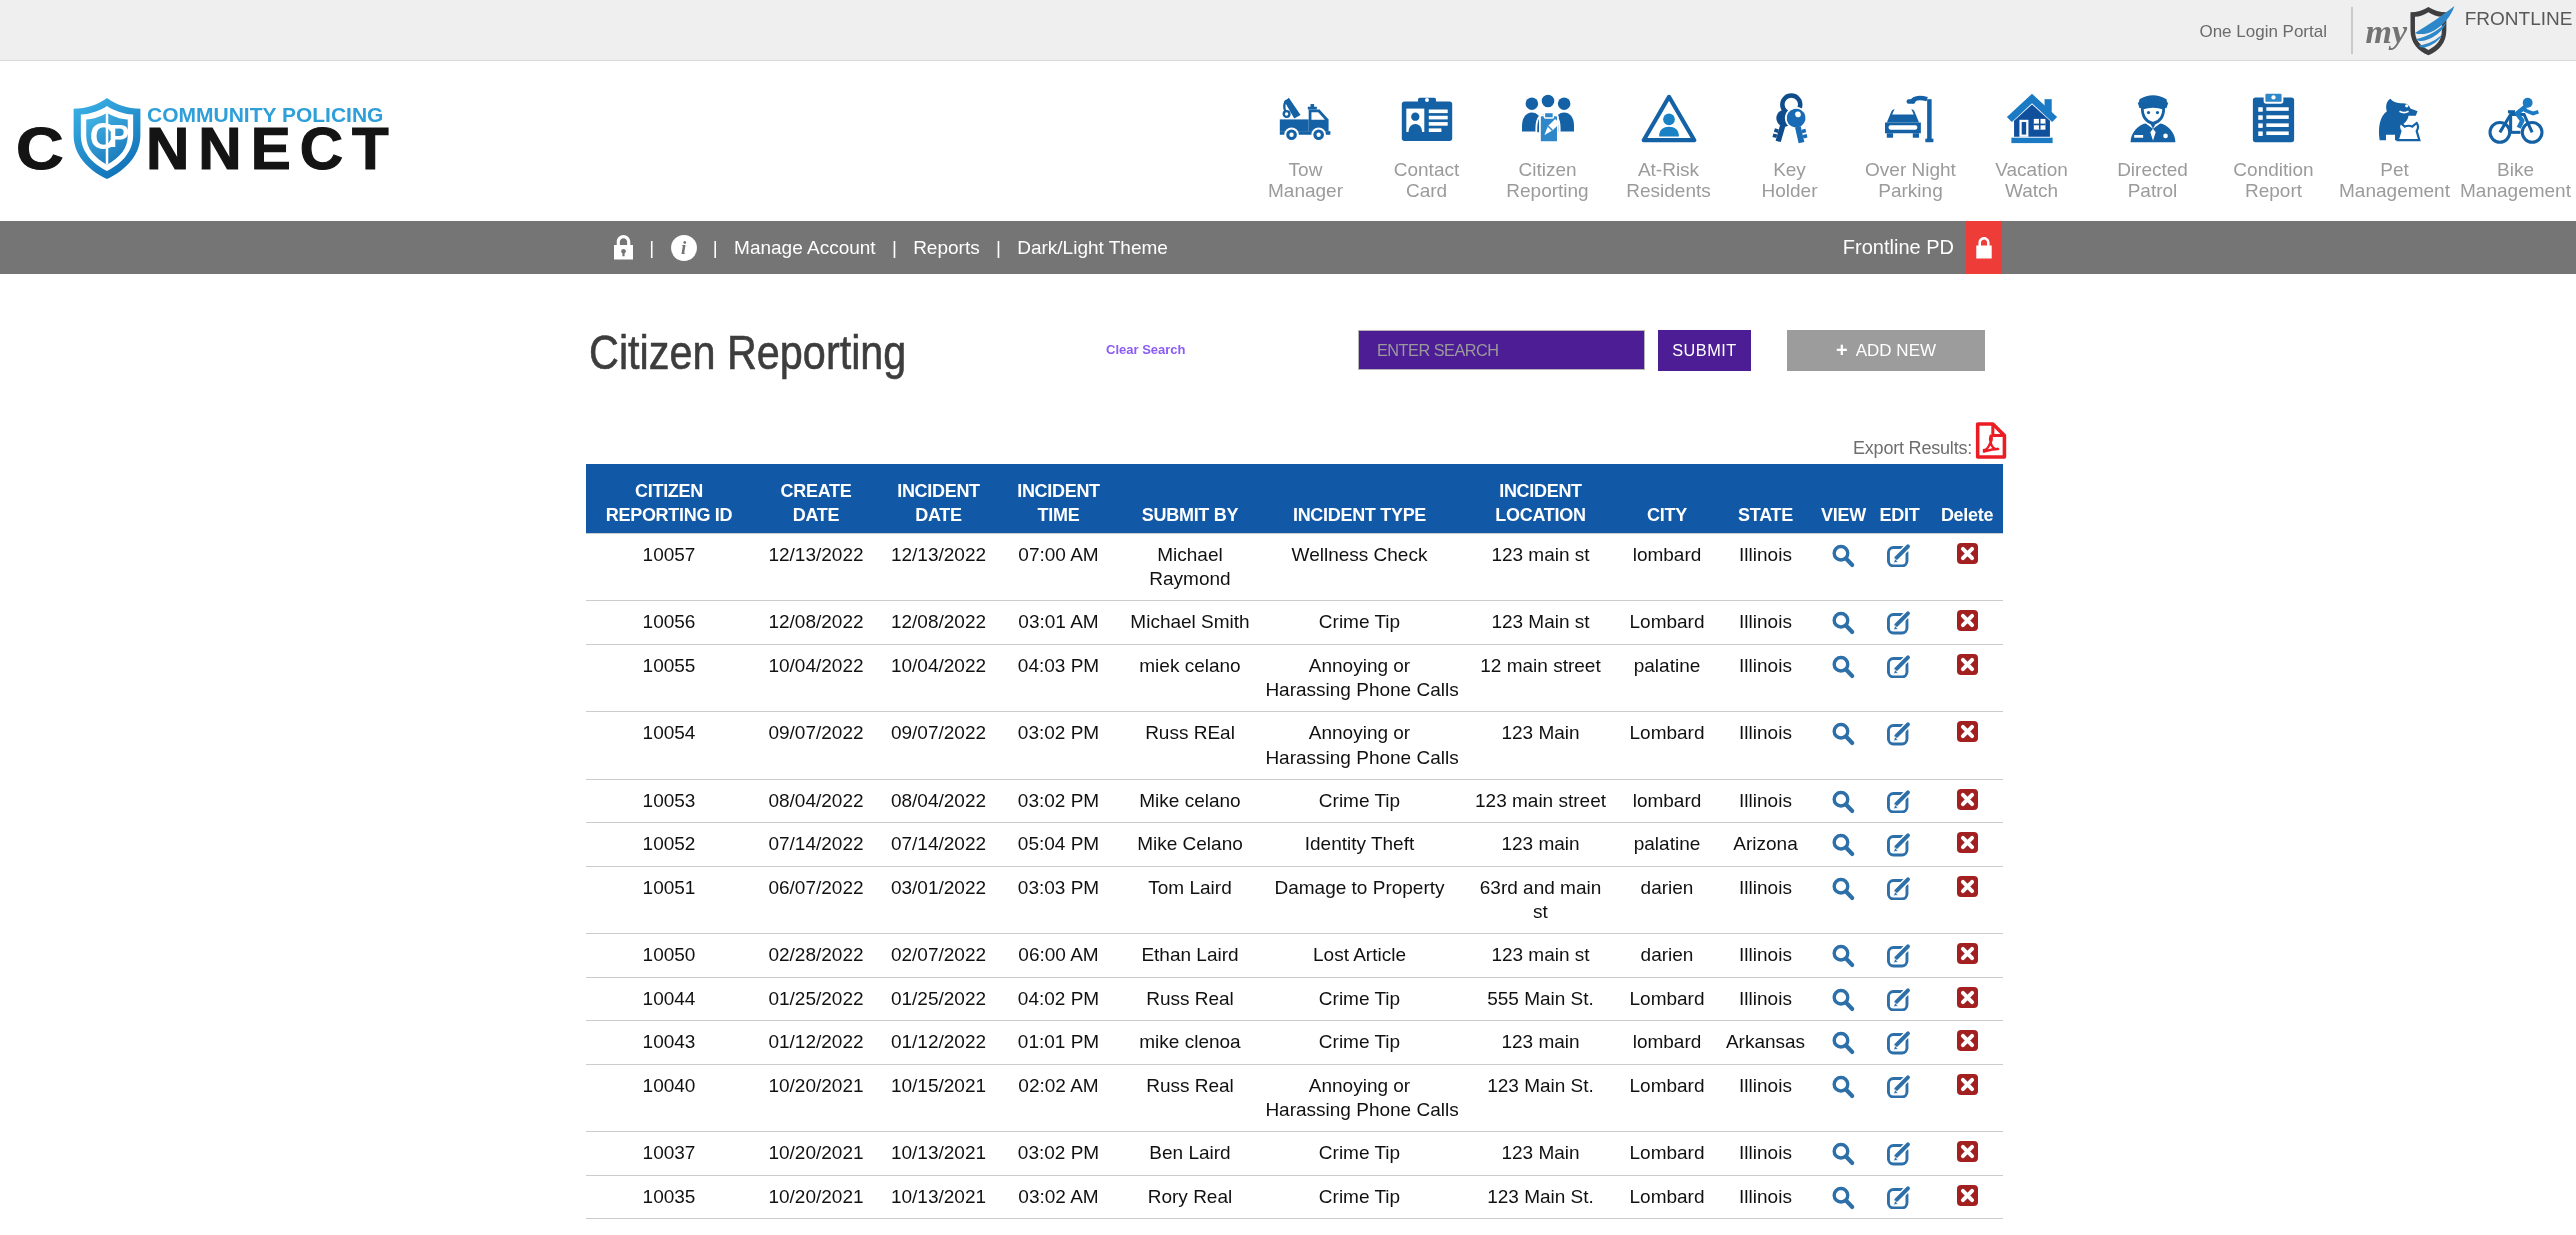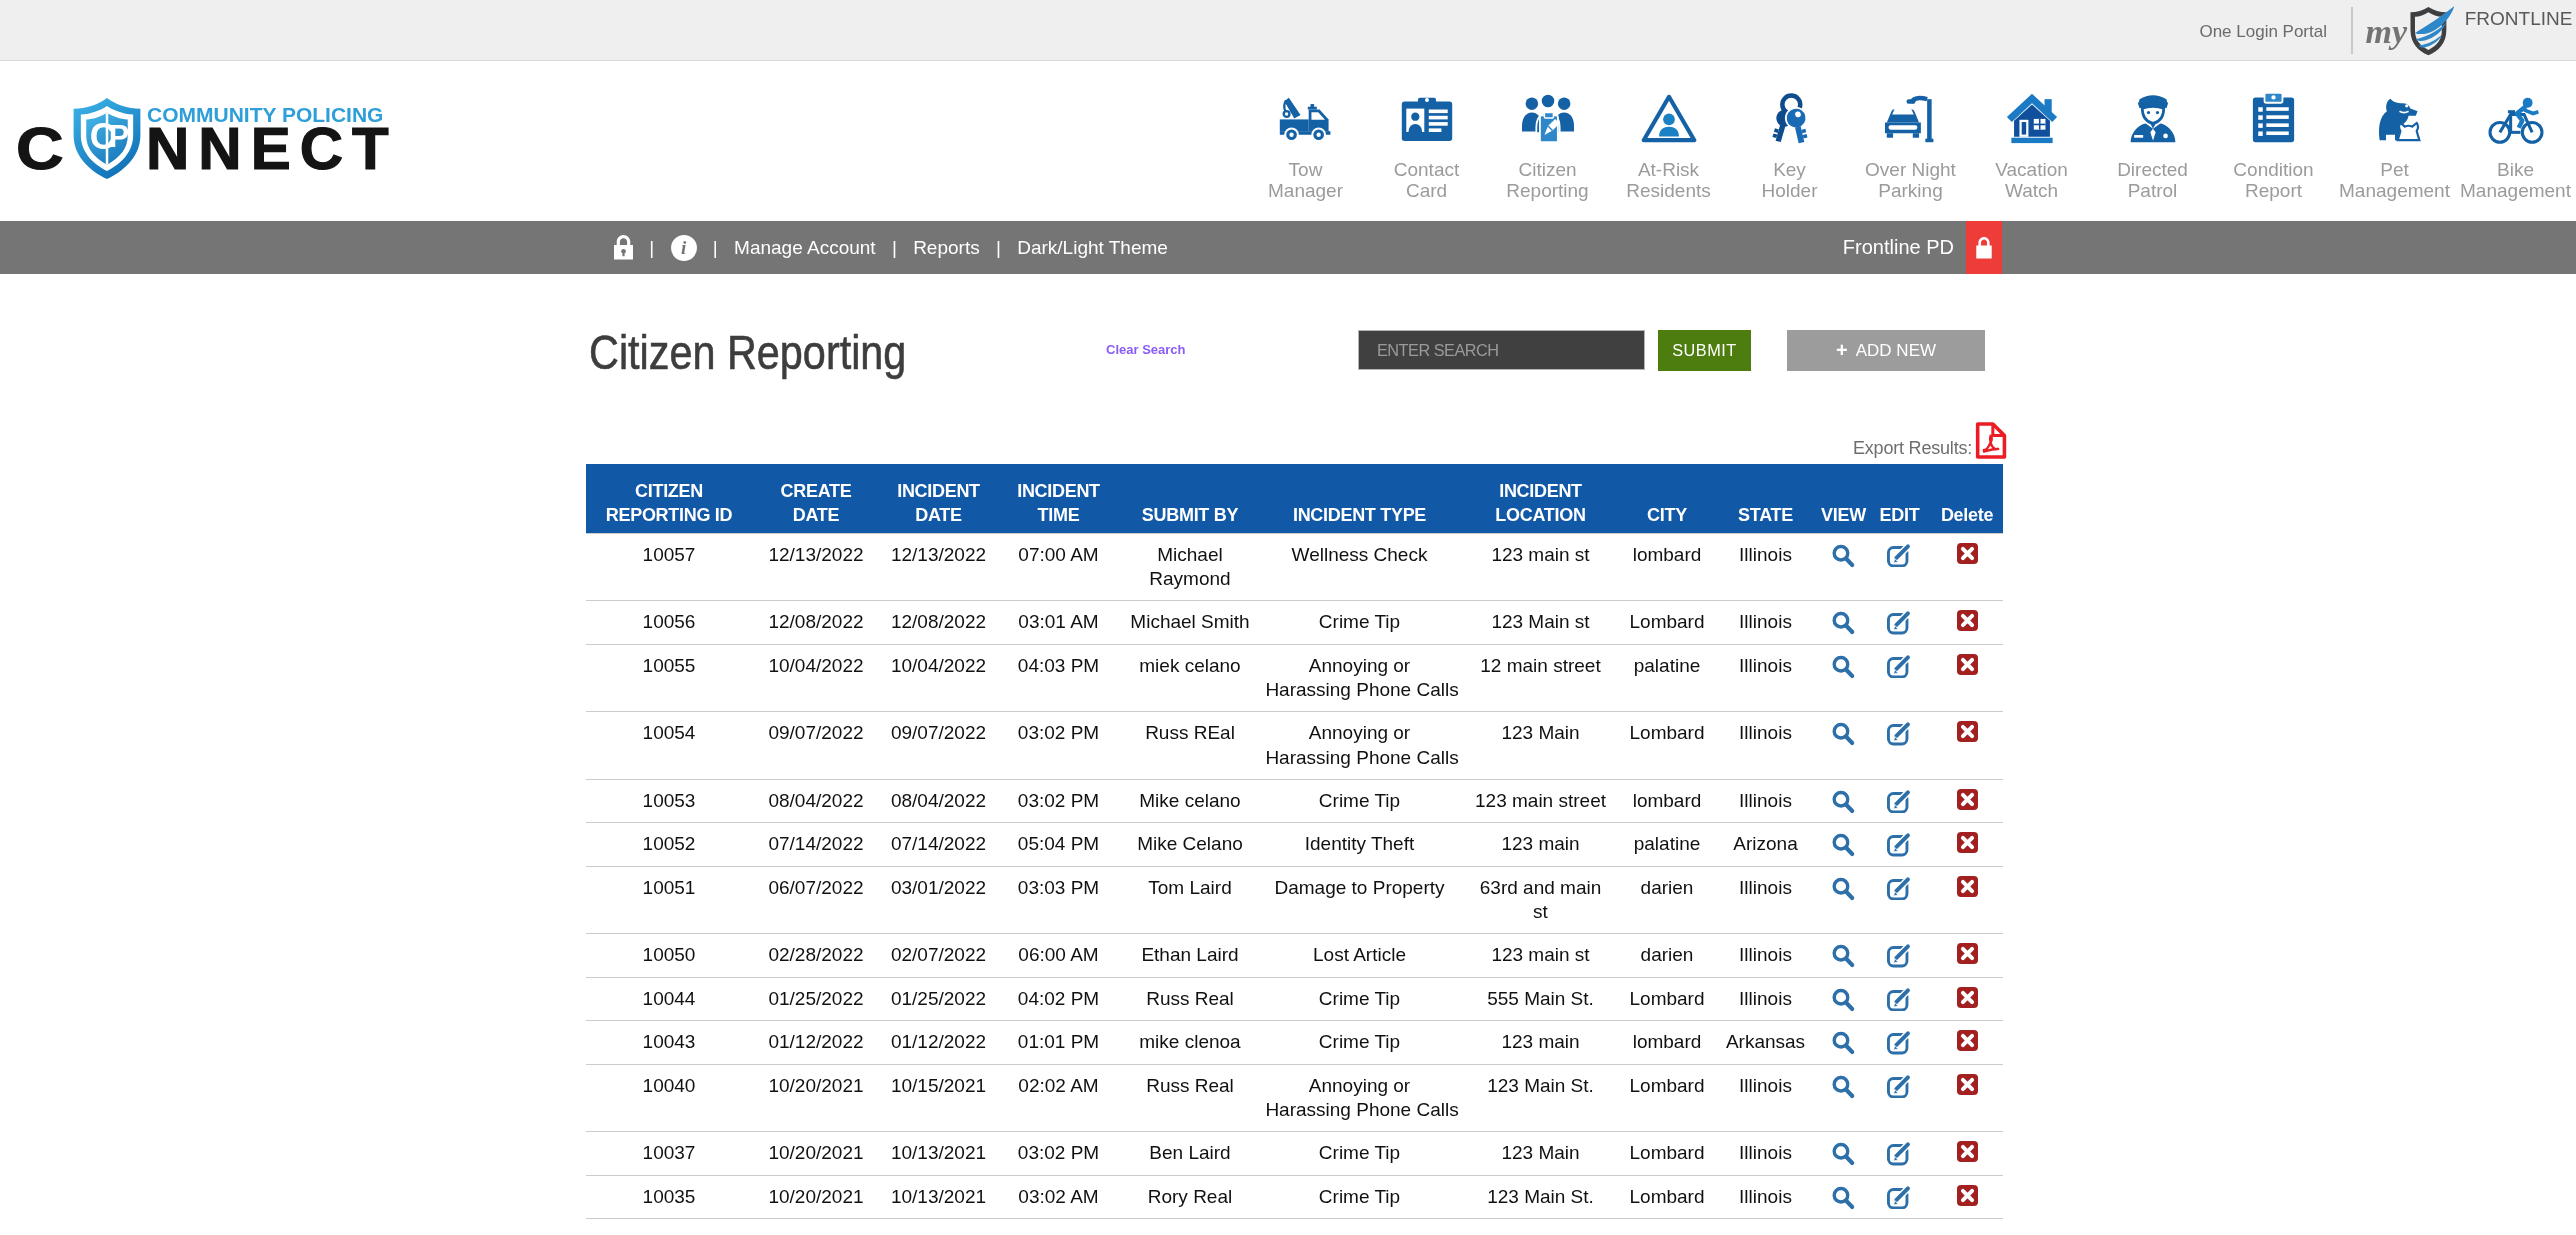--- a/index.html
+++ b/index.html
@@ -36,23 +36,23 @@
   font-family:"Liberation Serif",serif;font-weight:bold;font-style:italic;font-size:19px;}
 .fpd{position:absolute;right:622px;top:0;height:53px;display:flex;align-items:center;font-size:20px;}
 .redlock{position:absolute;right:574px;top:0;width:36px;height:53px;background:#ee3c39;
   display:flex;align-items:center;justify-content:center;}
 
 .main{position:relative;}
 h1{position:absolute;left:589px;top:51px;font-size:48px;font-weight:normal;color:#3d3d3d;-webkit-text-stroke:0.6px #3d3d3d;
   transform:scaleX(0.862);transform-origin:left top;white-space:nowrap;}
 .clearsearch{position:absolute;left:1106px;top:68px;font-size:13px;color:#8b5cf6;font-weight:bold;text-align:right;}
 .searchbox{position:absolute;left:1358px;top:56px;width:287px;height:40px;
-  border:1.8px solid #b4b4b4;background:#404040;font-size:16.3px;color:#9a9a9a;letter-spacing:-0.5px;
+  border:1.8px solid #b4b4b4;background:#4c1d95;font-size:16.3px;color:#9a9a9a;letter-spacing:-0.5px;
   padding-left:18px;display:flex;align-items:center;}
-.btn-submit{position:absolute;left:1658px;top:56px;width:93px;height:41px;background:#4d7c0f;
+.btn-submit{position:absolute;left:1658px;top:56px;width:93px;height:41px;background:#4c1d95;
   color:#fff;font-size:16.3px;display:flex;align-items:center;justify-content:center;letter-spacing:0.5px;}
 .btn-add{position:absolute;left:1787px;top:56px;width:198px;height:41px;background:#9c9c9c;
   color:#fff;font-size:17px;display:flex;align-items:center;justify-content:center;}
 .btn-add b{font-size:20px;margin-right:8.1px;}
 .export{position:absolute;left:1853px;top:164px;font-size:18px;color:#6e6e6e;letter-spacing:-0.2px;}
 .pdfic{position:absolute;left:1975px;top:147px;}
 
 table{position:absolute;left:586px;top:190px;width:1416px;border-collapse:collapse;table-layout:fixed;}
 th{background:#1158a7;color:#fff;font-size:18px;font-weight:bold;vertical-align:bottom;
   padding:14.5px 0 5.4px;line-height:24.4px;text-align:center;letter-spacing:-0.3px;}

